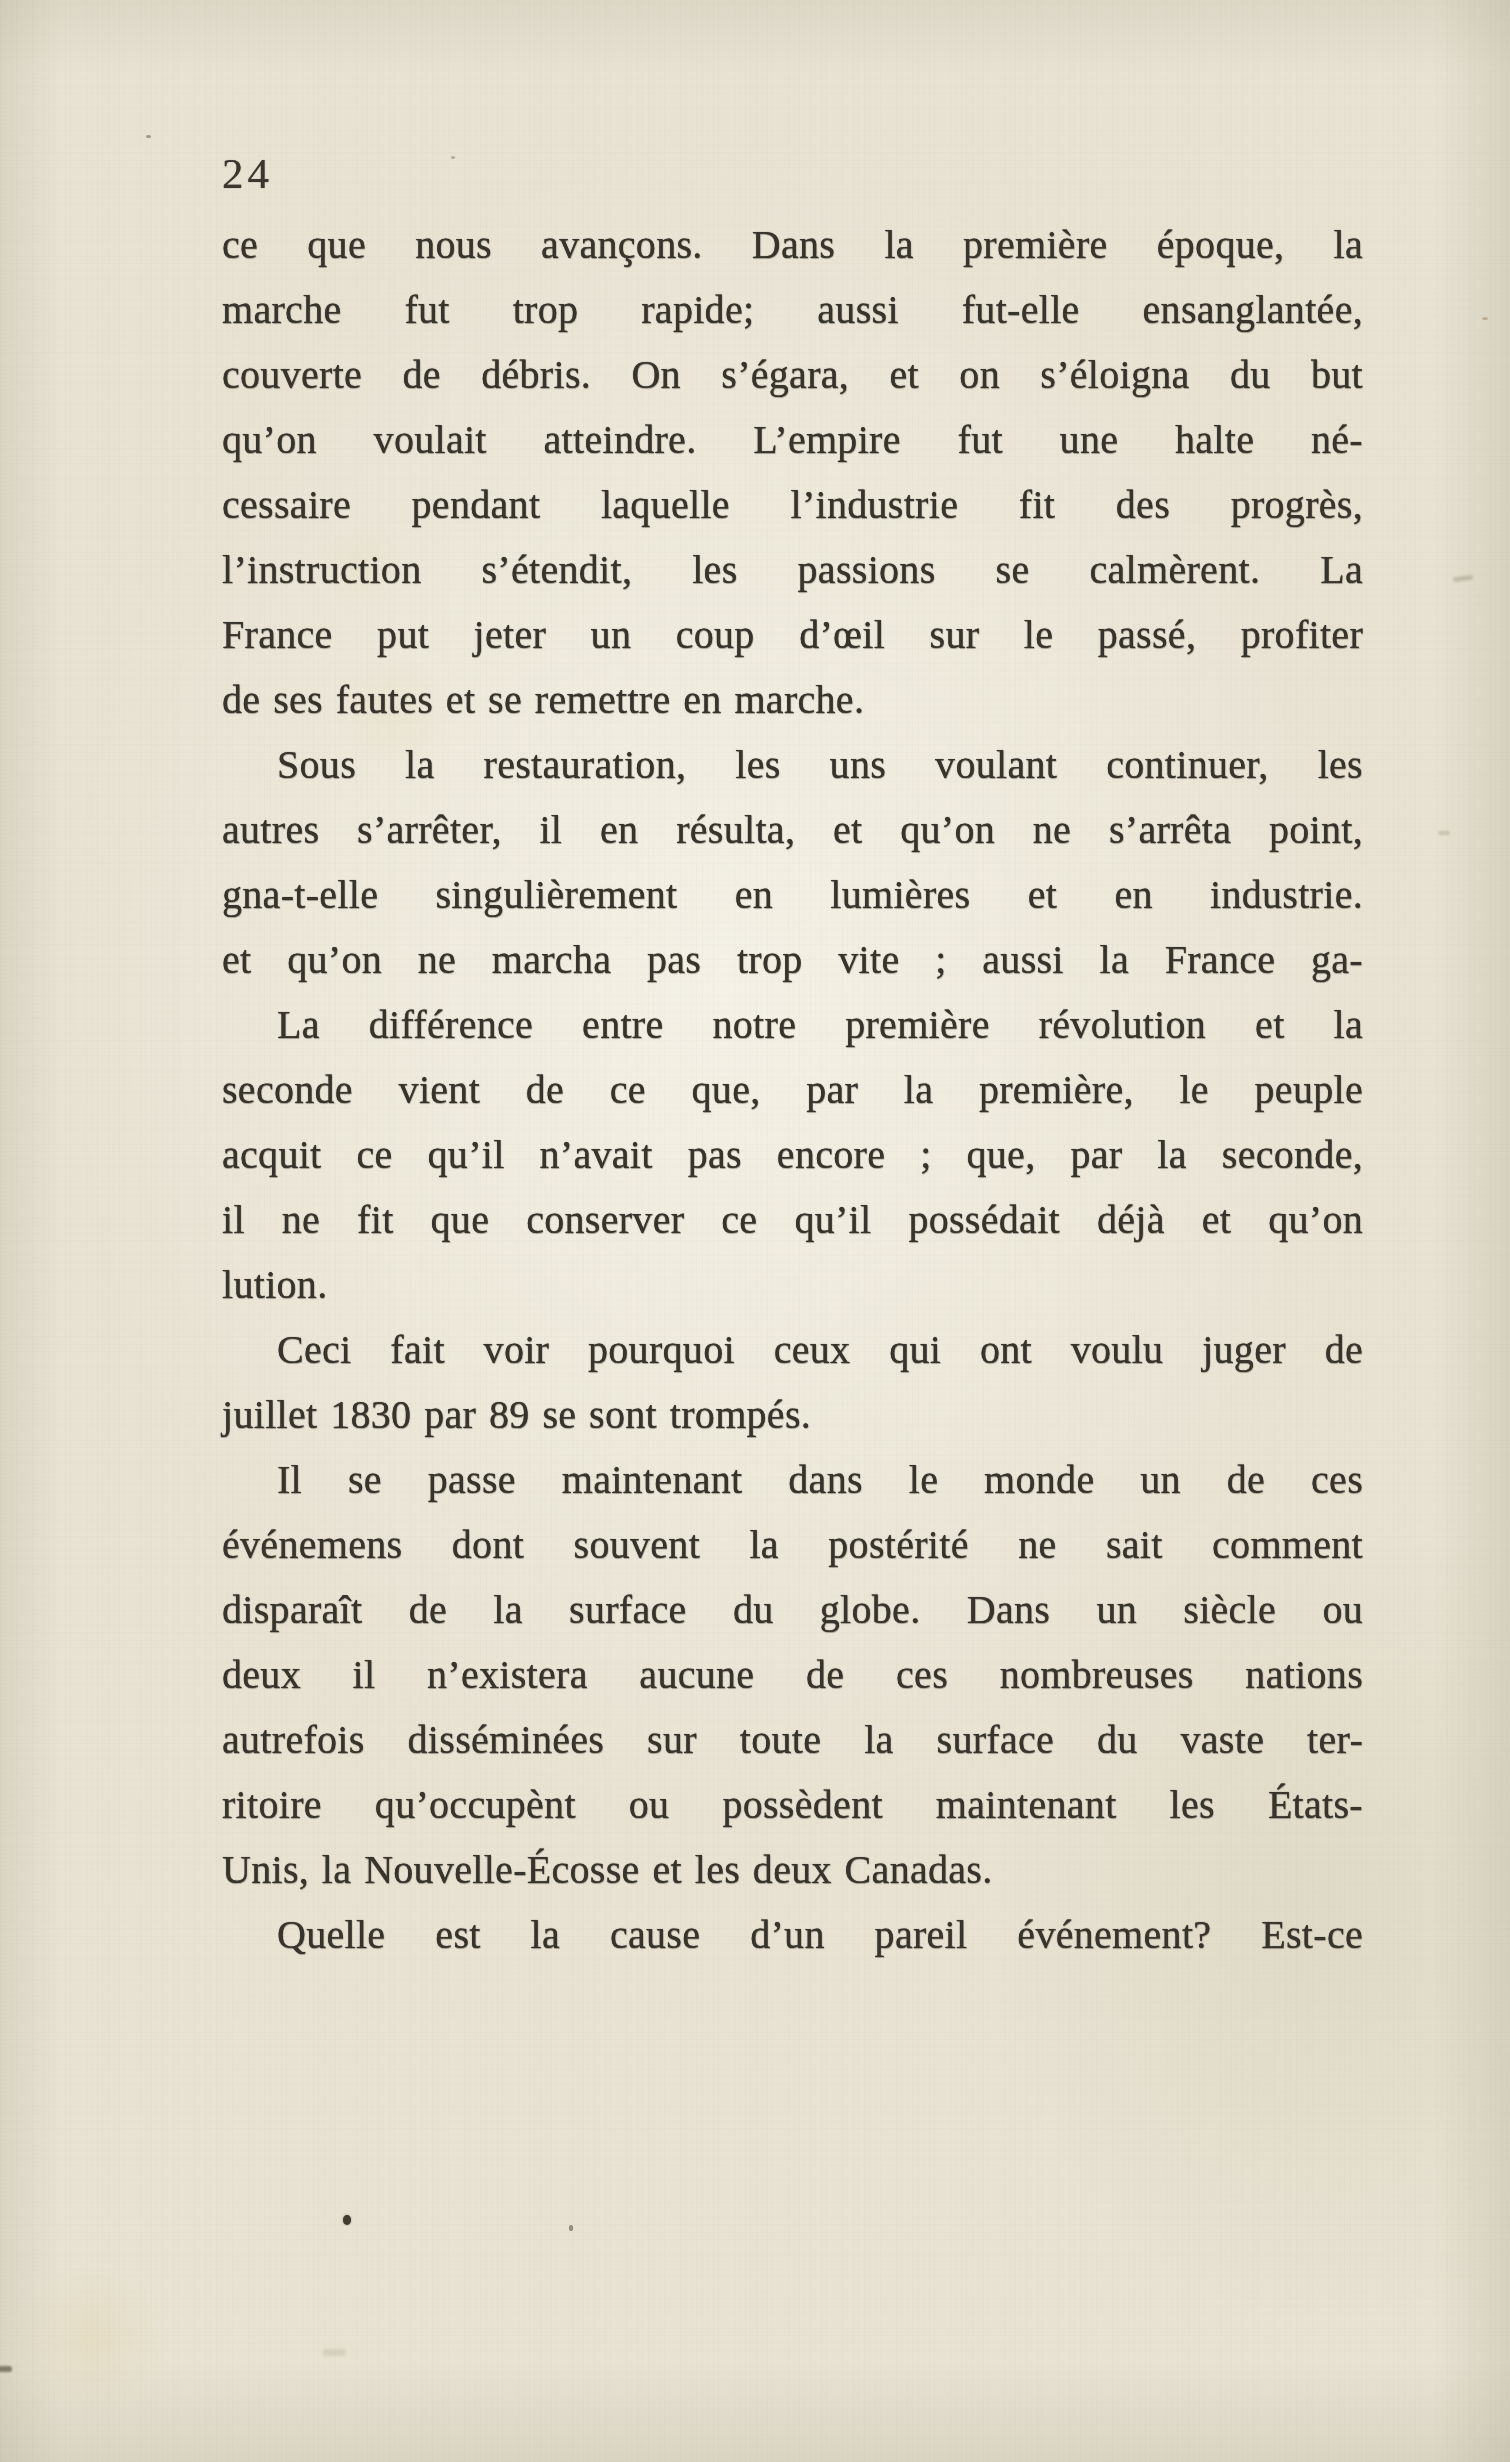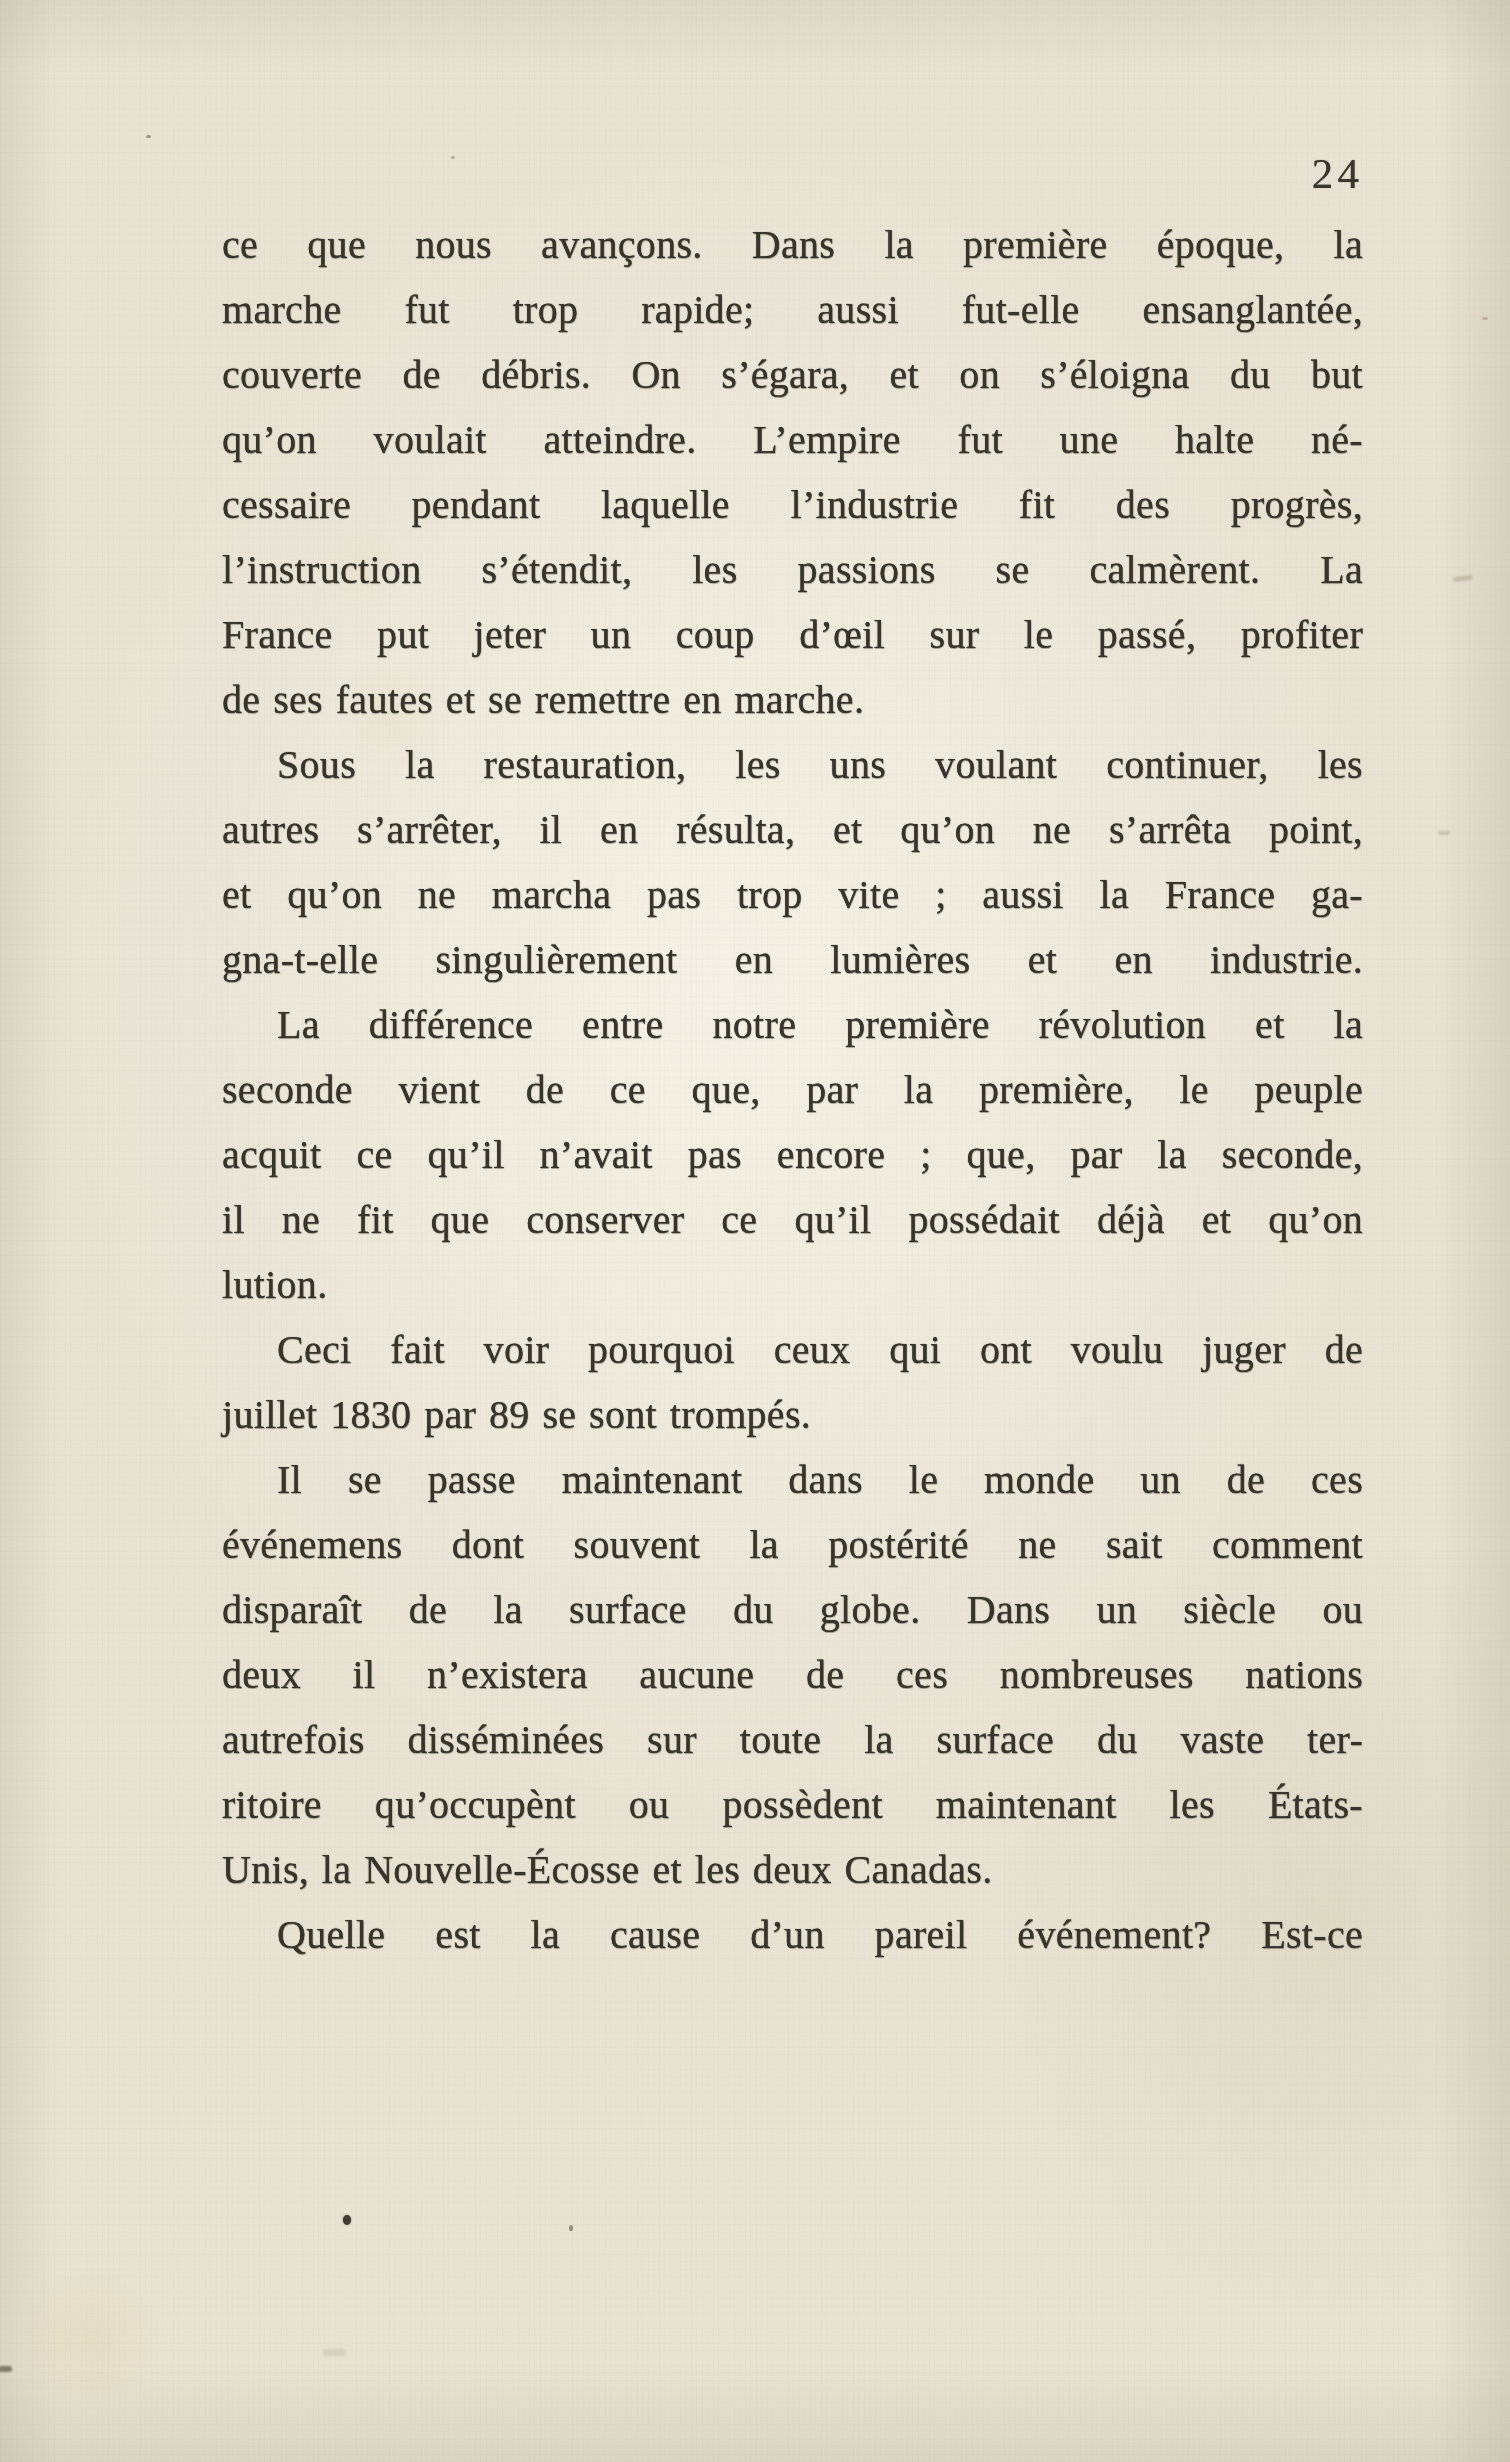--- a/index.html
+++ b/index.html
@@ -39,21 +39,21 @@
         rgba(120,110,88,0.020) 0px, rgba(120,110,88,0.020) 0.8px,
         rgba(0,0,0,0) 0.8px, rgba(0,0,0,0) 7.4px);
   }
   .pagenum {
     position: absolute;
     left: 222px;
     top: 141px;
     width: 1141px;
     height: 66px;
     line-height: 66px;
-    text-align: right;
+    text-align: left;
     font-size: 43px;
     letter-spacing: 4.1px;
     color: #3b372e;
     text-shadow: 0 0 0.8px rgba(55,50,42,0.85);
   }
   .text {
     position: absolute;
     left: 222px;
     top: 212px;
     width: 1141px;
@@ -117,22 +117,22 @@
       <div class="ln">qu’on voulait atteindre. L’empire fut une halte né-</div>
       <div class="ln">cessaire pendant laquelle l’industrie fit des progrès,</div>
       <div class="ln">l’instruction s’étendit, les passions se calmèrent. La</div>
       <div class="ln">France put jeter un coup d’œil sur le passé, profiter</div>
       <div class="ln endpara">de ses fautes et se remettre en marche.</div>
     </div>
 
     <div class="para">
       <div class="ln ind">Sous la restauration, les uns voulant continuer, les</div>
       <div class="ln">autres s’arrêter, il en résulta, et qu’on ne s’arrêta point,</div>
+      <div class="ln">gna-t-elle singulièrement en lumières et en industrie.</div>
       <div class="ln">et qu’on ne marcha pas trop vite ; aussi la France ga-</div>
-      <div class="ln">gna-t-elle singulièrement en lumières et en industrie.</div>
     </div>
 
     <div class="para">
       <div class="ln ind">La différence entre notre première révolution et la</div>
       <div class="ln">seconde vient de ce que, par la première, le peuple</div>
       <div class="ln">acquit ce qu’il n’avait pas encore ; que, par la seconde,</div>
       <div class="ln">il ne fit que conserver ce qu’il possédait déjà et qu’on</div>
       <div class="ln endpara">lution.</div>
     </div>
 

